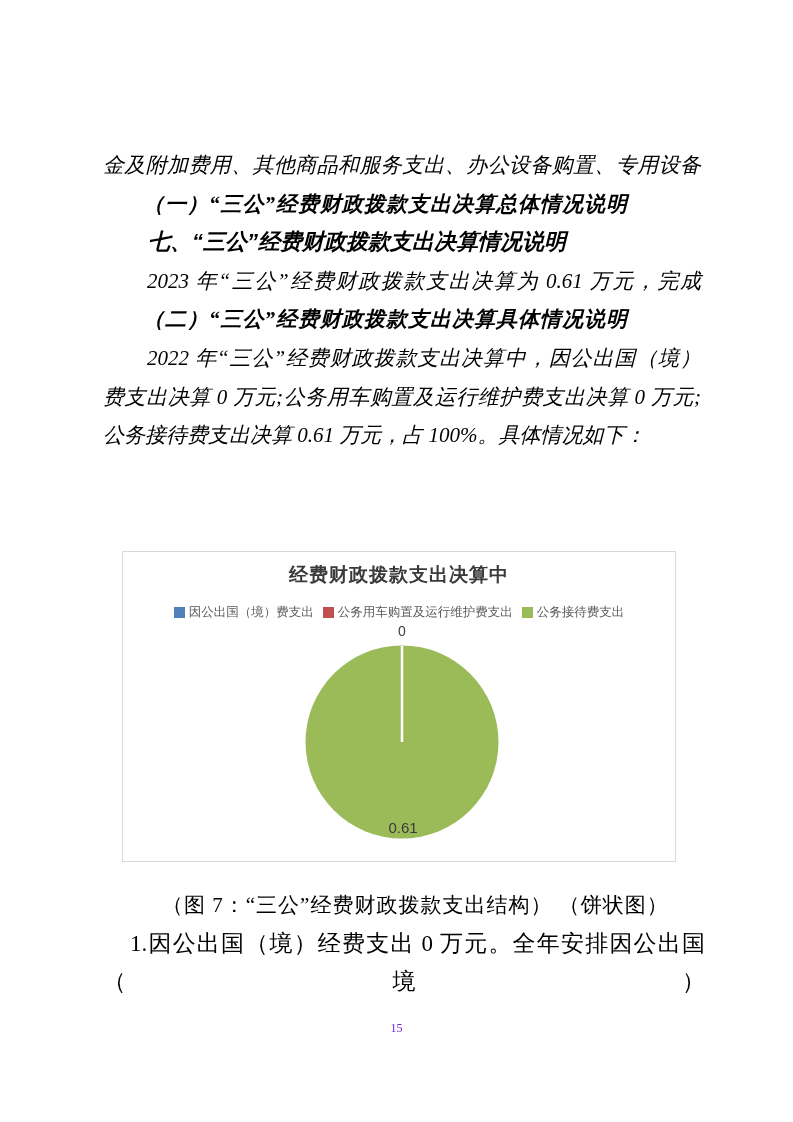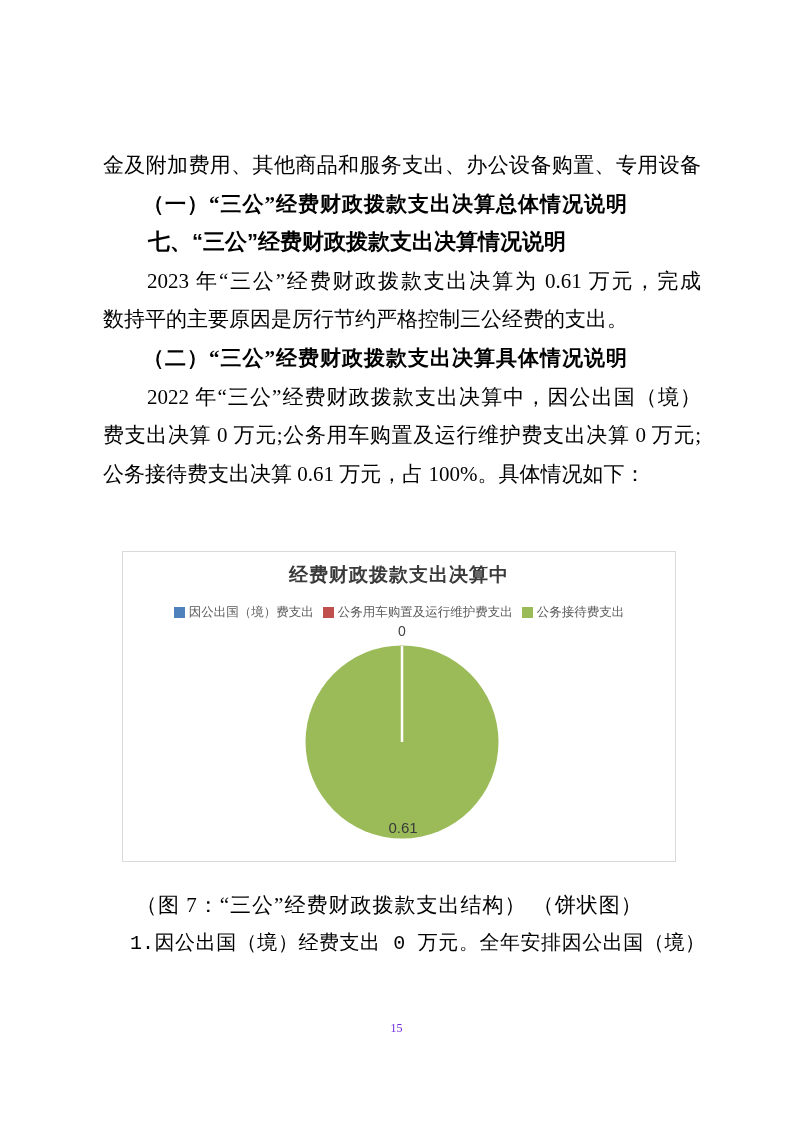--- a/index.html
+++ b/index.html
@@ -9,20 +9,21 @@
     position:relative;
     width:793px; height:1122px;
     background:#fff;
     overflow:hidden;
   }
   
   .flow {
     position:absolute;
     left:103px; top:146px;
     width:598px;
+    font-style:italic;
   }
   .line {
     font-size:21px;
     line-height:38.6px;
     height:38.6px;
     white-space:normal;
     color:#000;
   }
   .jfull { text-align:justify; text-align-last:justify; }
   .h-main {
@@ -66,58 +67,56 @@
     font-size:12.5px;
     color:#595959;
   }
   .legend-item { display:flex; align-items:center; gap:4px; }
   .swatch { width:11px; height:11px; flex:0 0 auto; }
   .pie-svg { position:absolute; left:0; top:0; width:554px; height:311px; }
 
   
   .caption {
     position:absolute;
-    left:87px; top:886px;
+    left:113px; top:886px;
     width:598px;
     font-size:21px;
     line-height:38.6px;
     padding-left:49px;
     letter-spacing:1px;
   }
   .para-bottom {
     position:absolute;
     left:103px; top:924.5px;
     width:602px;
-    font-size:20px;
+    font-size:23px;
     line-height:38.6px;
     text-indent:27px;
     text-align:justify;
     text-align-last:justify;
-    font-family:Liberation Mono, monospace;
   }
   .page-number {
     position:absolute;
     left:0; top:1021px;
     width:100%;
     text-align:center;
     font-size:12px;
     color:#6d28d9;
   }
 </style>
 </head>
 <body>
 
 <div class="page">
 
   <div class="flow">
     <div class="line jfull">金及附加费用、其他商品和服务支出、办公设备购置、专用设备</div>
     <div class="line h-sub">（一）“三公”经费财政拨款支出决算总体情况说明</div>
     <div class="line h-main">七、“三公”经费财政拨款支出决算情况说明</div>
     <div class="line jfull ind">2023 年“三公”经费财政拨款支出决算为 0.61 万元，完成</div>
-    <div class="line">数持平的主要原因是厉行节约严格控制三公经费的支出。</div>
     <div class="line h-sub">（二）“三公”经费财政拨款支出决算具体情况说明</div>
     <div class="line jfull ind">2022 年“三公”经费财政拨款支出决算中，因公出国（境）</div>
     <div class="line jfull">费支出决算 0 万元;公务用车购置及运行维护费支出决算 0 万元;</div>
     <div class="line">公务接待费支出决算 0.61 万元，占 100%。具体情况如下：</div>
   </div>
 
   <div class="chart-box">
     <div class="chart-title">经费财政拨款支出决算中</div>
     <div class="legend">
       <div class="legend-item">

